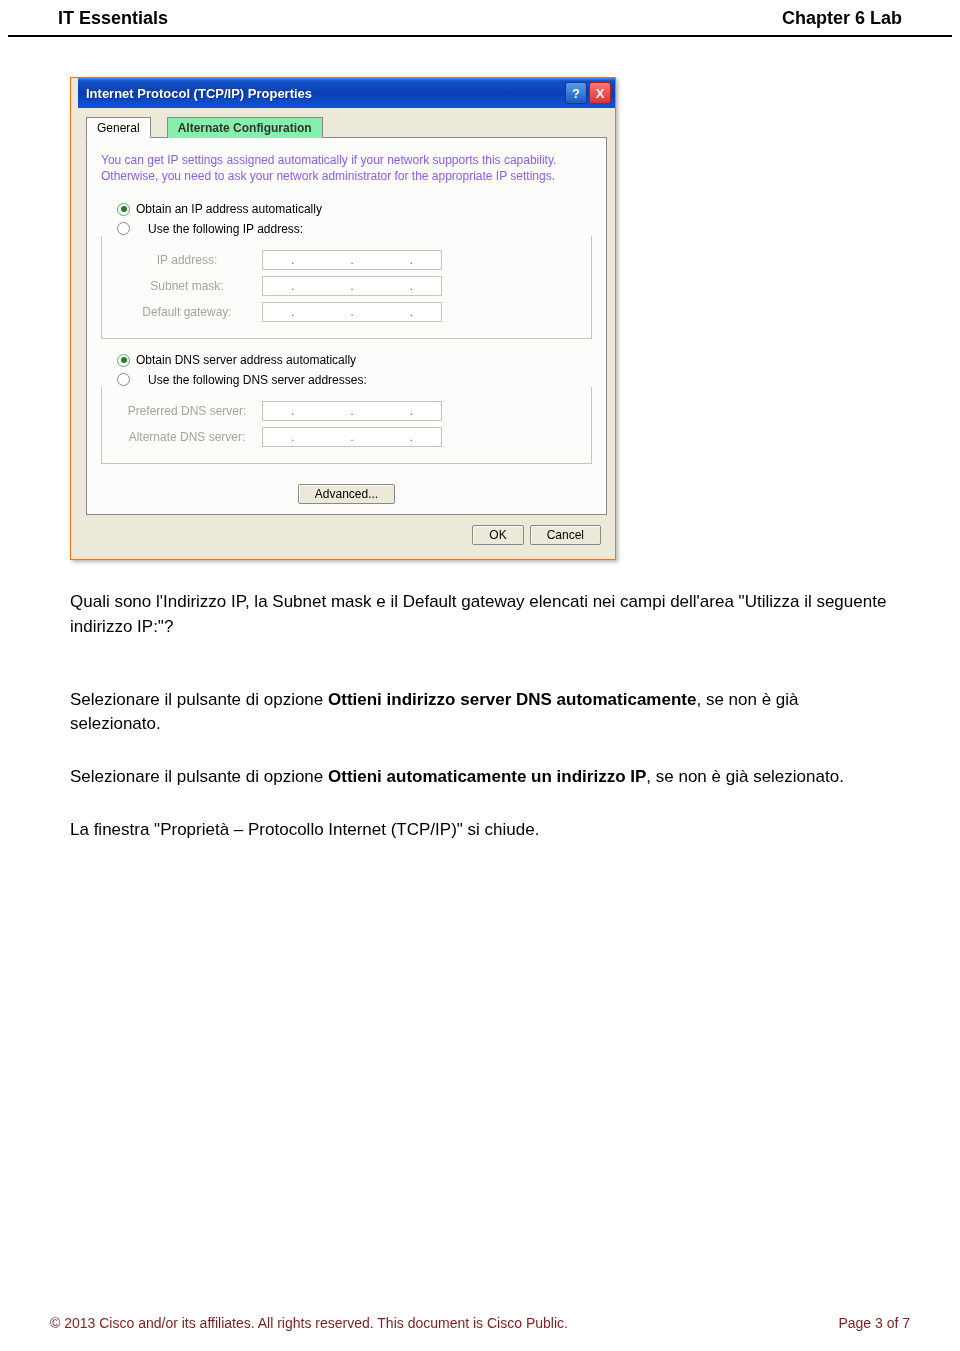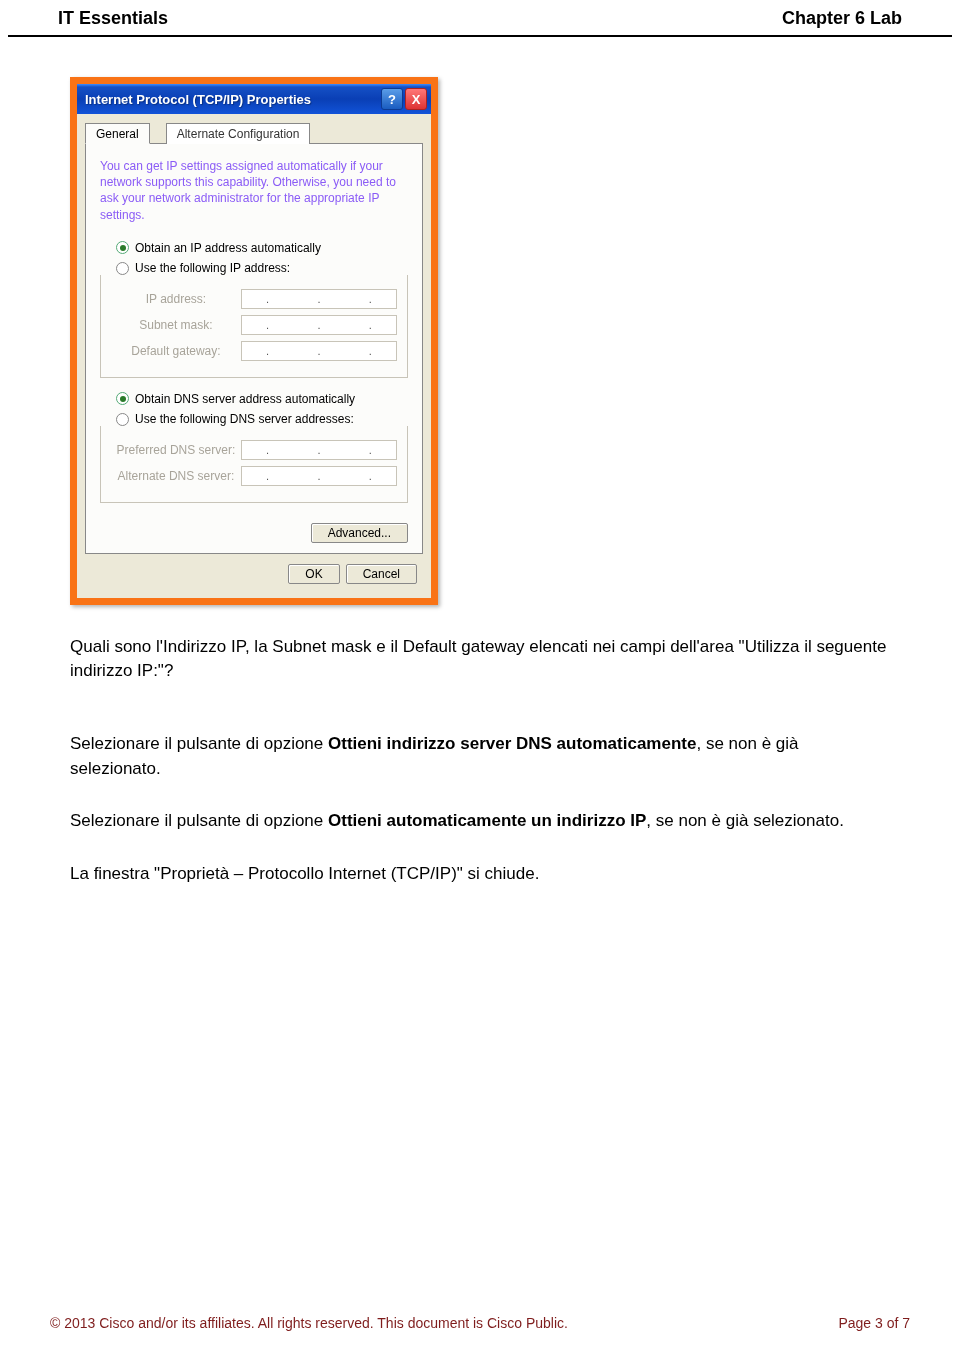--- a/index.html
+++ b/index.html
@@ -19,27 +19,28 @@
     font-size: 18px;
     font-weight: bold;
     border-bottom: 2px solid #000;
     margin: 0 8px;
   }
   .content {
     padding: 40px 70px 0 70px;
   }
   
   .xp-dialog {
-    width: 368px;
-    border: 7px solid #f97316;
+    width: 546px;
+    border: 1px solid #f97316;
     font-family: Tahoma, Arial, sans-serif;
     font-size: 12px;
     background: #ece9d8;
     box-shadow: 2px 2px 4px rgba(0,0,0,0.3);
     margin-bottom: 30px;
+    padding-left: 7px;
   }
   .xp-titlebar {
     background: linear-gradient(to bottom, #3c8cff 0%, #1550c5 10%, #0a3fb5 50%, #1153d8 100%);
     color: #fff;
     display: flex;
     align-items: center;
     padding: 4px 4px 4px 8px;
     height: 30px;
   }
   .xp-titlebar .title-text {
@@ -79,22 +80,23 @@
     background: #ece9d8;
     font-size: 12px;
     position: relative;
   }
   .tab.active {
     background: #fcfcfa;
     border-bottom: 1px solid #fcfcfa;
     z-index: 3;
   }
   .tab.inactive {
-    background: #ffffff;
+    background: #86efac;
     color: #333;
+    font-weight: bold;
   }
   .tabpanel {
     border: 1px solid #888;
     background: #fcfcfa;
     padding: 14px 14px 10px 14px;
   }
   .desc-text {
     font-size: 12px;
     color: #8b5cf6;
     line-height: 1.35;
@@ -117,21 +119,21 @@
   }
   .radio.empty { border-color:#888; }
   .group-frame {
     border: 1px solid #c8c4b8;
     border-top: none;
     margin: 0 0 14px 0;
     padding: 8px 10px 10px 10px;
     position: relative;
   }
   .group-legend-line {
-    display:flex; align-items:flex-end; gap:6px;
+    display:flex; align-items:flex-start; gap:18px;
     margin: 6px 0 0 0;
     padding-left:16px;
   }
   .field-row {
     display: flex;
     align-items: center;
     margin: 6px 0;
   }
   .field-label {
     width: 150px;
@@ -156,21 +158,21 @@
     display:flex; justify-content:flex-end; gap:6px; padding: 10px 6px 6px 6px;
   }
   .xp-button {
     border: 1px solid #888;
     background: #ece9d8;
     padding: 2px 16px;
     font-size: 12px;
     border-radius: 2px;
     box-shadow: inset 1px 1px 0 #fff;
   }
-  .advanced-row { display:flex; justify-content:flex-end; padding-top:6px;}
+  .advanced-row { display:flex; justify-content:center; padding-top:6px;}
   
   .body-text p {
     font-size: 17px;
     line-height: 1.45;
     margin: 0 0 28px 0;
   }
   .body-text .spaced { margin-bottom: 48px; }
   .bold { font-weight: bold; }
   .page-footer {
     position: absolute;

